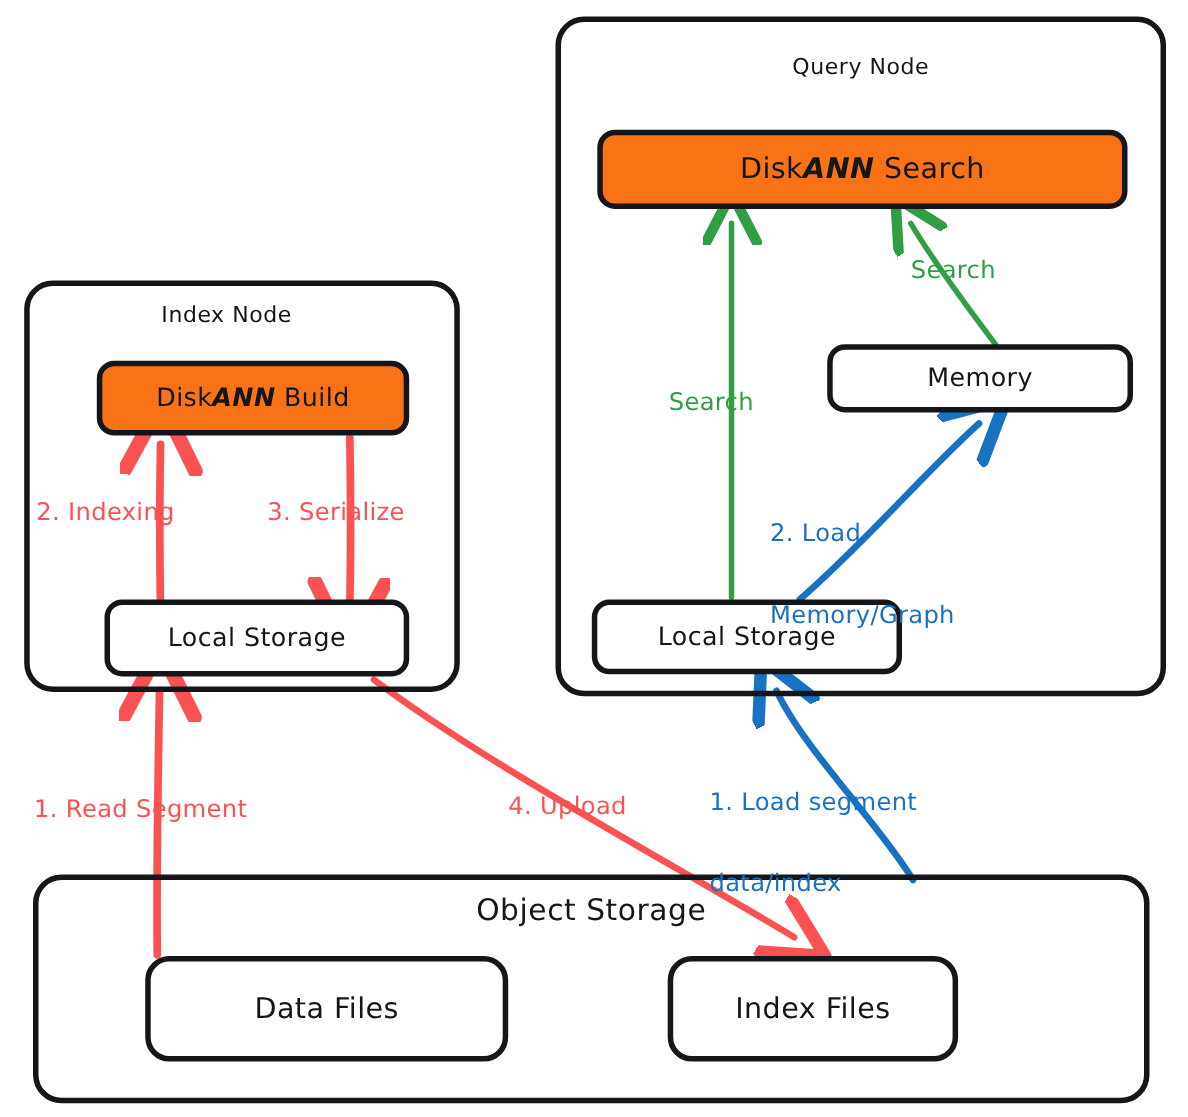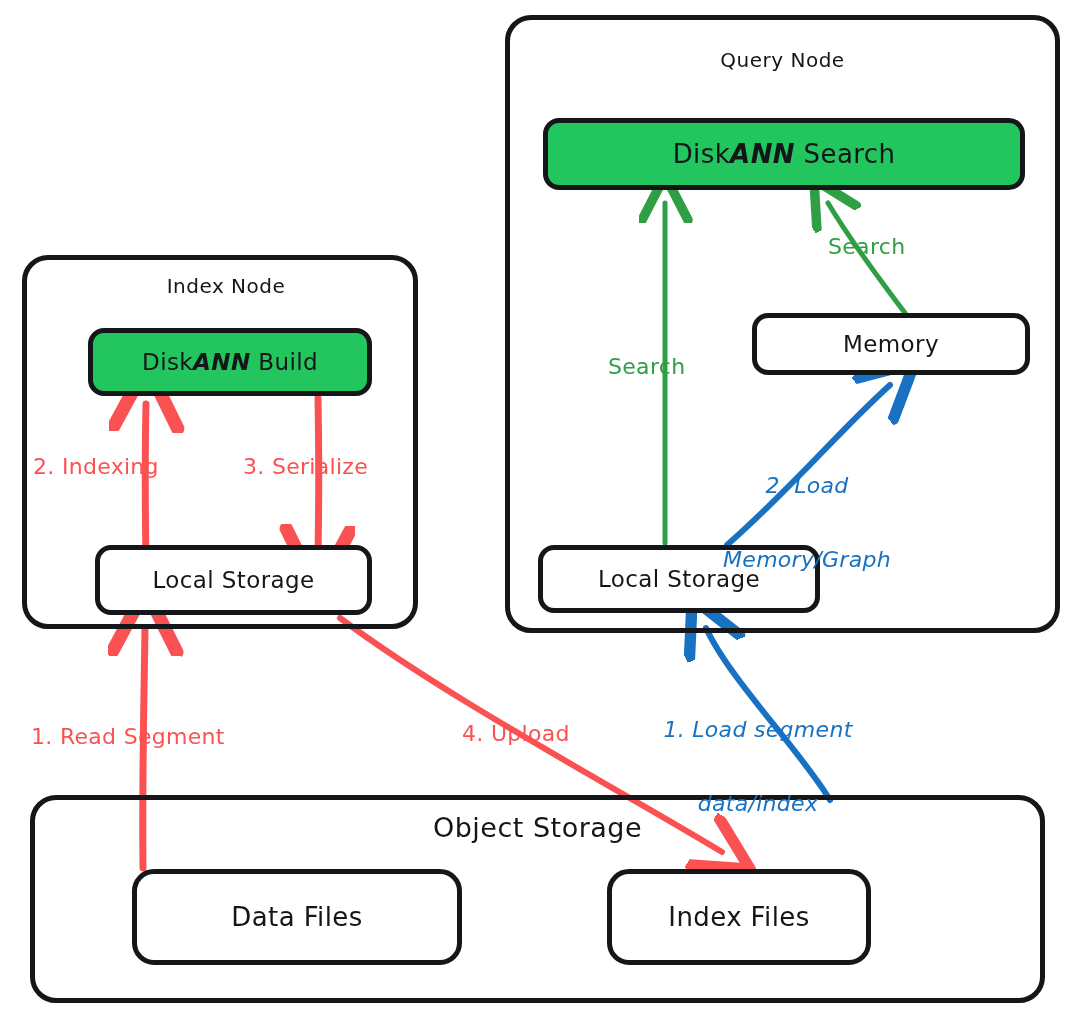--- a/index.html
+++ b/index.html
@@ -18,21 +18,21 @@
   .inner-box{
     position:absolute;
     border:5px solid #14161a;
     border-radius:16px;
     background:#ffffff;
     box-sizing:border-box;
     display:flex;
     align-items:center;
     justify-content:center;
   }
-  .inner-box.accent{ background:#22c55e; }
+  .inner-box.accent{ background:#f97316; }
 
   .node-title{
     position:absolute;
     text-align:center;
     color:#14161a;
     font-family:"DejaVu Sans",sans-serif;
     font-size:20px;
     letter-spacing:.5px;
   }
   .box-label{
@@ -47,21 +47,21 @@
   .edge-label{
     position:absolute;
     font-size:22px;
     line-height:1.12;
     white-space:pre;
     letter-spacing:.3px;
   }
   .edge-label.red{color:#fa5252;}
   .edge-label.blue{color:#1971c2;}
   .edge-label.green{color:#2f9e44;}
-  .edge-label.center{text-align:center;font-style:italic;}
+  .edge-label.center{text-align:left;}
 </style>
 </head>
 <body>
 
 <div id="stage">
 
   <svg id="canvas" viewBox="0 0 1080 1015">
     <defs>
       <marker id="ah-red" markerWidth="16" markerHeight="16" refX="4" refY="5.2" orient="auto">
         <path d="M0.6,0.6 L9.5,5.2 L0.6,9.8" fill="none" stroke="#fa5252" stroke-width="1.9" stroke-linecap="round" stroke-linejoin="round"></path>
@@ -101,21 +101,21 @@
     <g>
       <path d="M665,543 C664,420 665,300 665,203" stroke="#2f9e44" stroke-width="5" fill="none" stroke-linecap="round" marker-end="url(#ah-green)"></path>
     </g>
 
     <g>
       <path d="M905,313 C880,280 850,240 828,203" stroke="#2f9e44" stroke-width="5" fill="none" stroke-linecap="round" marker-end="url(#ah-green)"></path>
     </g>
   </svg>
 
   <div class="node-box" style="left:22px; top:255px; width:396px; height:374px;"></div>
-  <div class="node-title" style="left:38px; top:274px; width:376px;">Index Node</div>
+  <div class="node-title" style="left:18px; top:274px; width:376px;">Index Node</div>
 
   <div class="inner-box accent" style="left:88px; top:328px; width:284px; height:68px;">
     <span class="box-label">
       <span>Disk</span><em>ANN</em><span> Build</span>
     </span>
   </div>
 
   <div class="inner-box" style="left:95px; top:545px; width:277px; height:70px;">
     <span class="box-label">Local Storage</span>
   </div>

